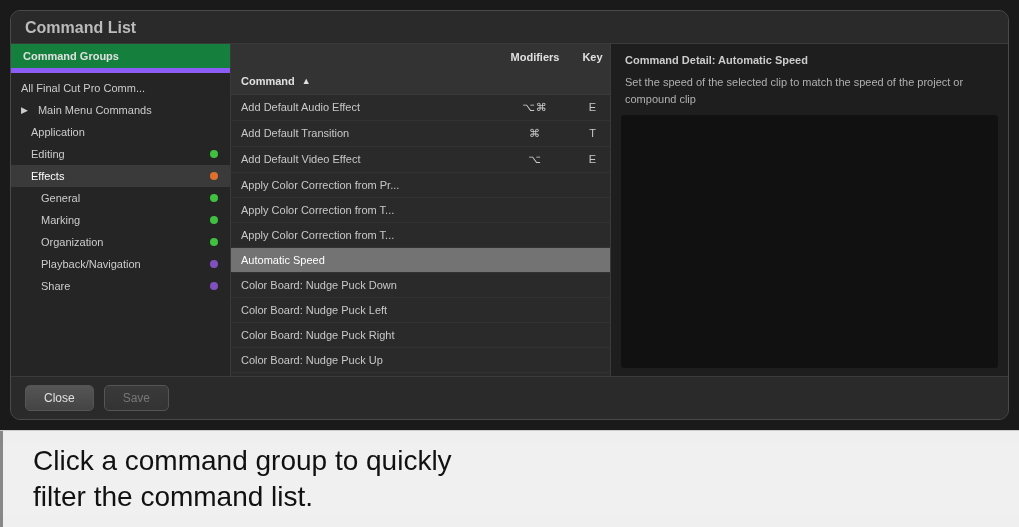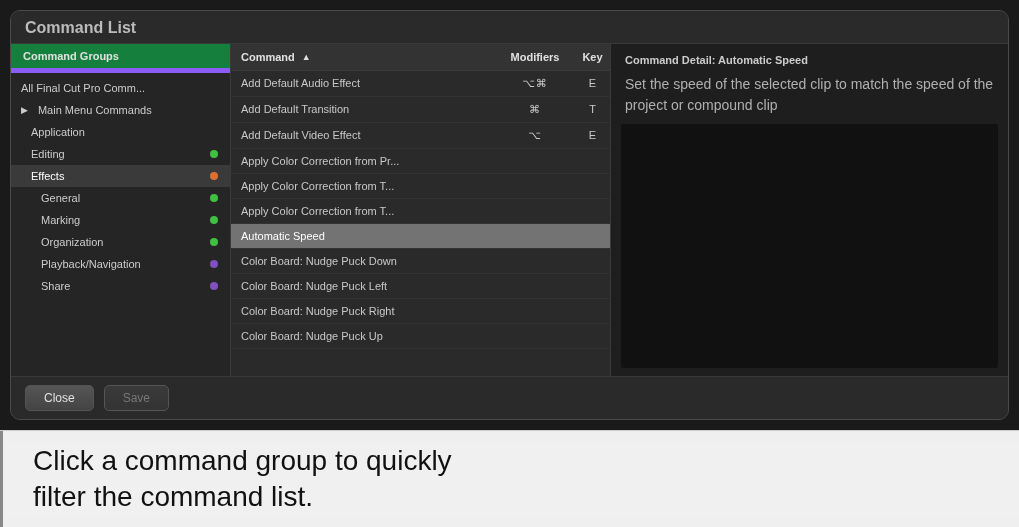--- a/index.html
+++ b/index.html
@@ -92,20 +92,21 @@
       color: #e0e0e0;
       flex-shrink: 0;
     }
 
     .col-command {
       flex: 1;
       padding: 7px 10px;
       display: flex;
       align-items: center;
       gap: 4px;
+      margin-top: 24px;
     }
 
     .col-modifiers {
       width: 80px;
       padding: 7px 6px;
       text-align: center;
     }
 
     .col-key {
       width: 35px;
@@ -165,21 +166,21 @@
     }
 
     .right-panel-title {
       font-size: 11px;
       font-weight: 600;
       color: #ccc;
       padding: 10px 14px 8px 14px;
     }
 
     .right-panel-desc {
-      font-size: 14px;
+      font-size: 11px;
       color: #b0b0b0;
       padding: 0 14px;
       line-height: 1.5;
     }
 
     .right-panel-canvas {
       flex: 1;
       background: #111;
       margin: 8px 10px;
       border-radius: 3px;

